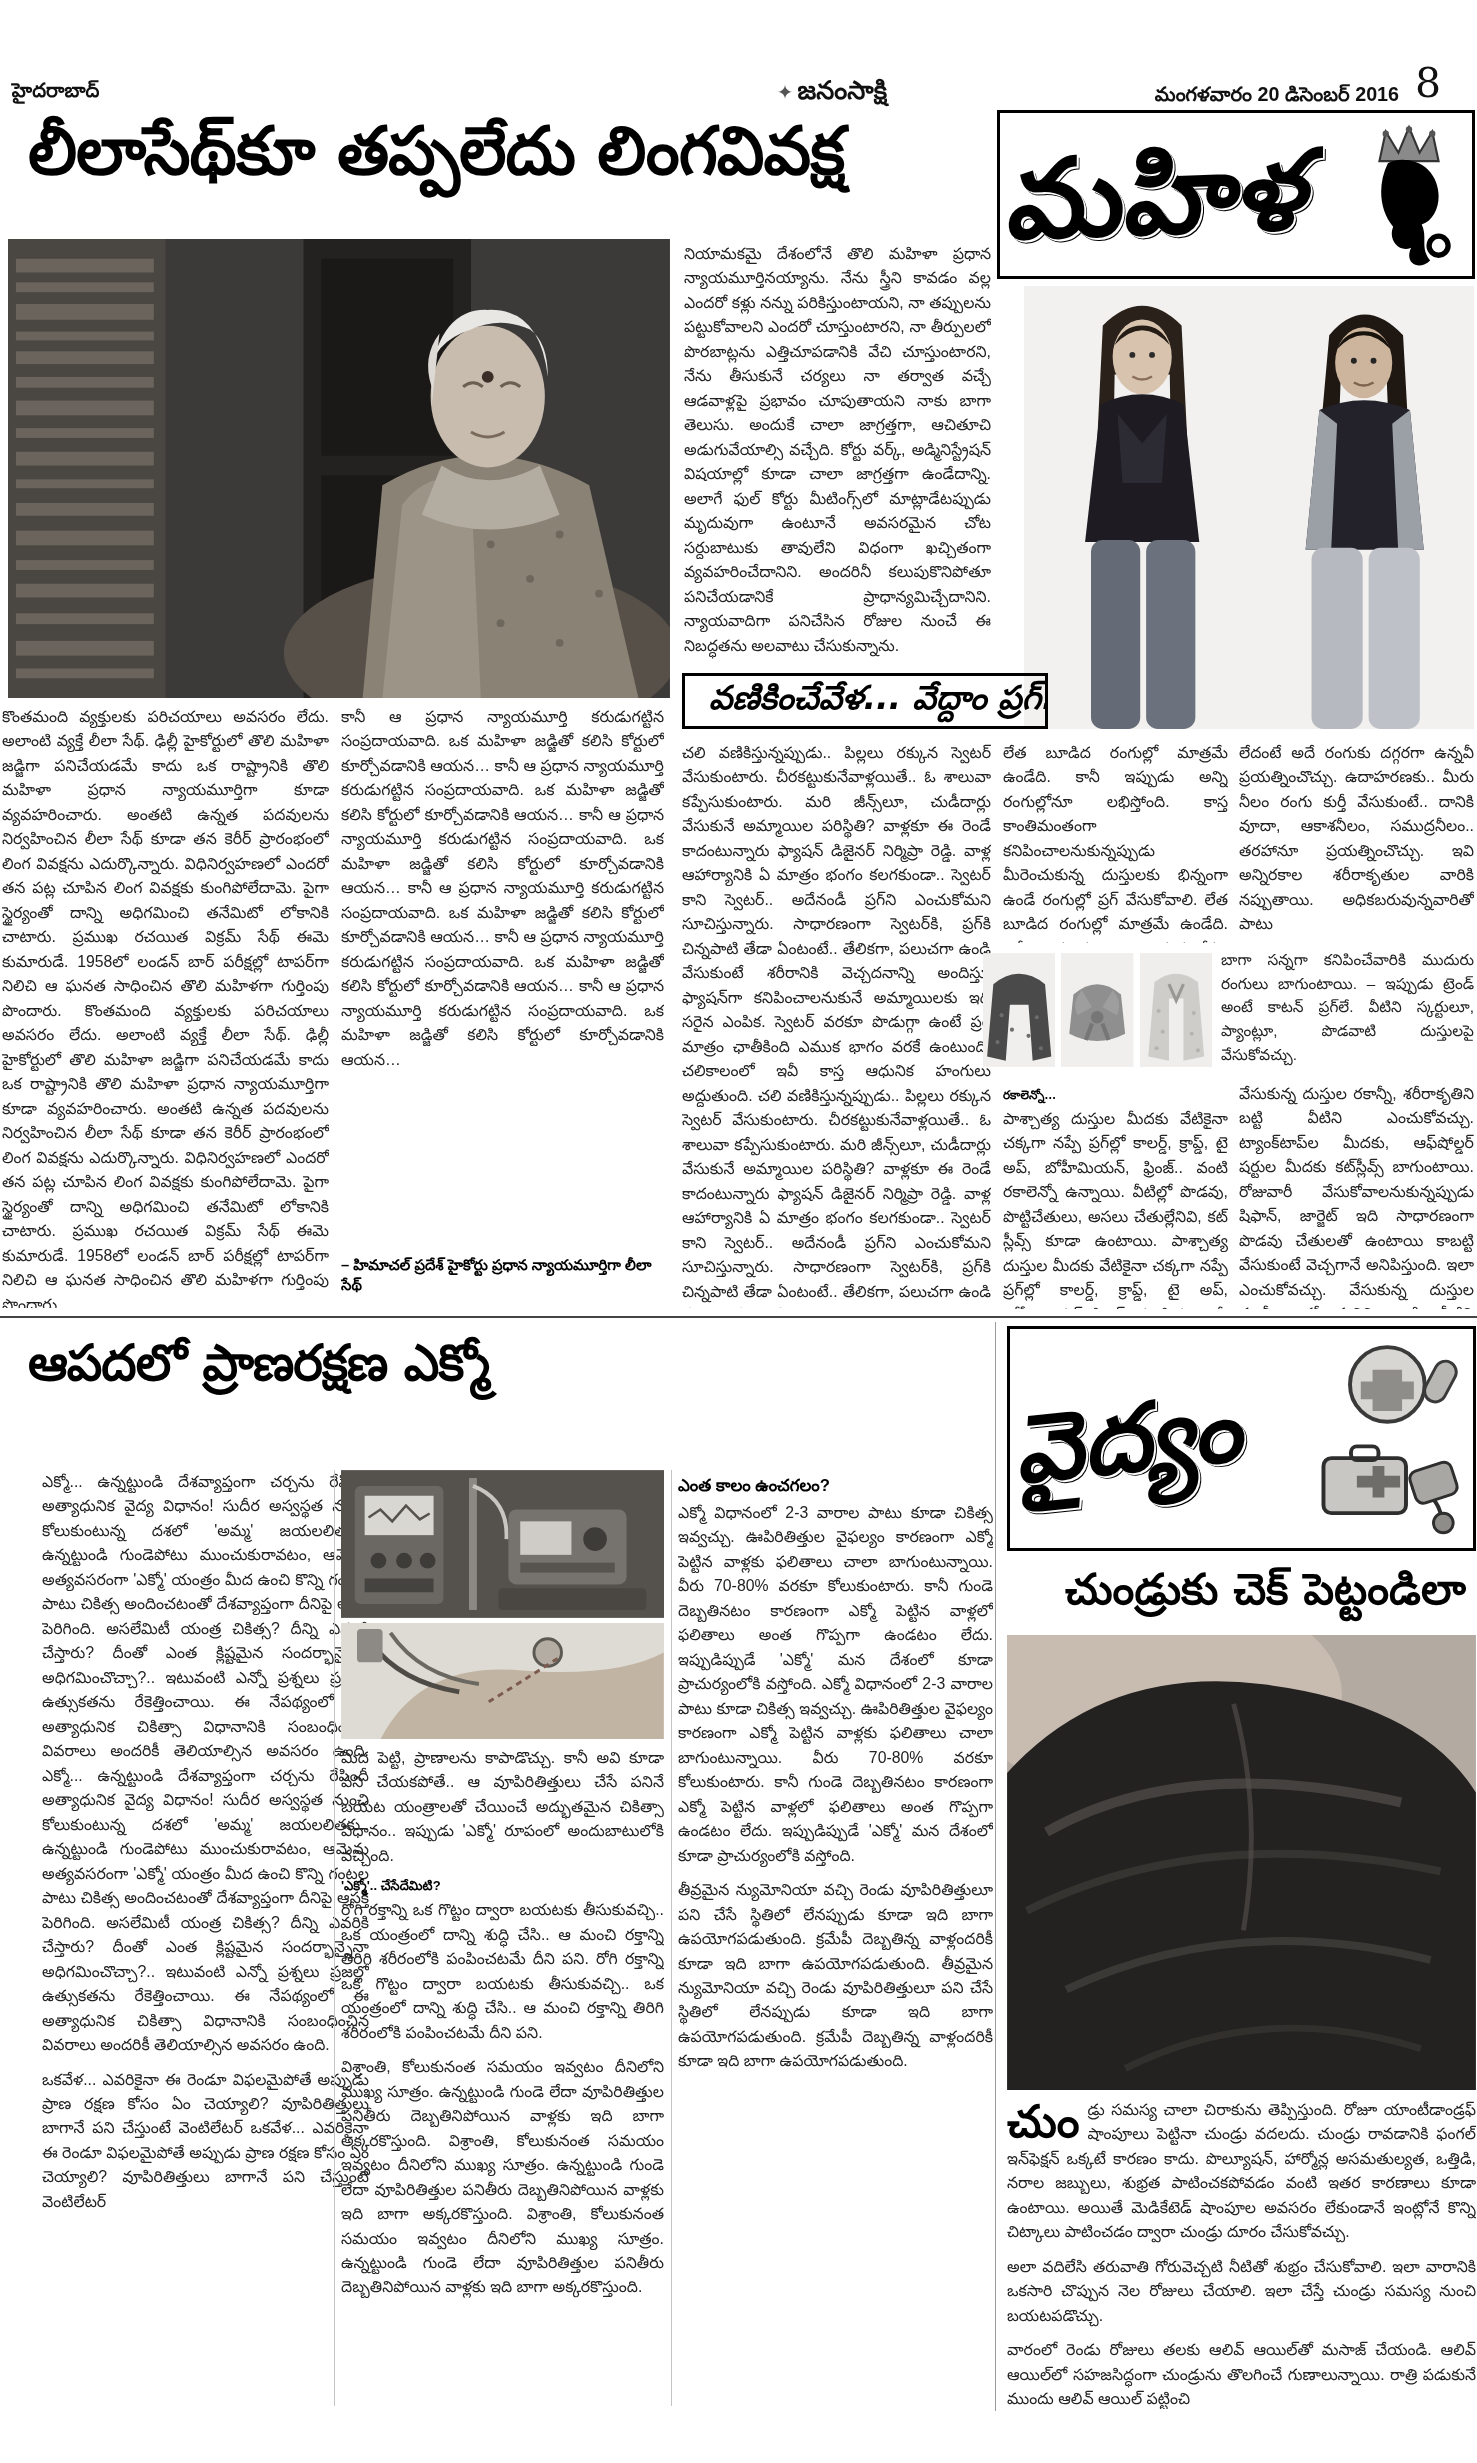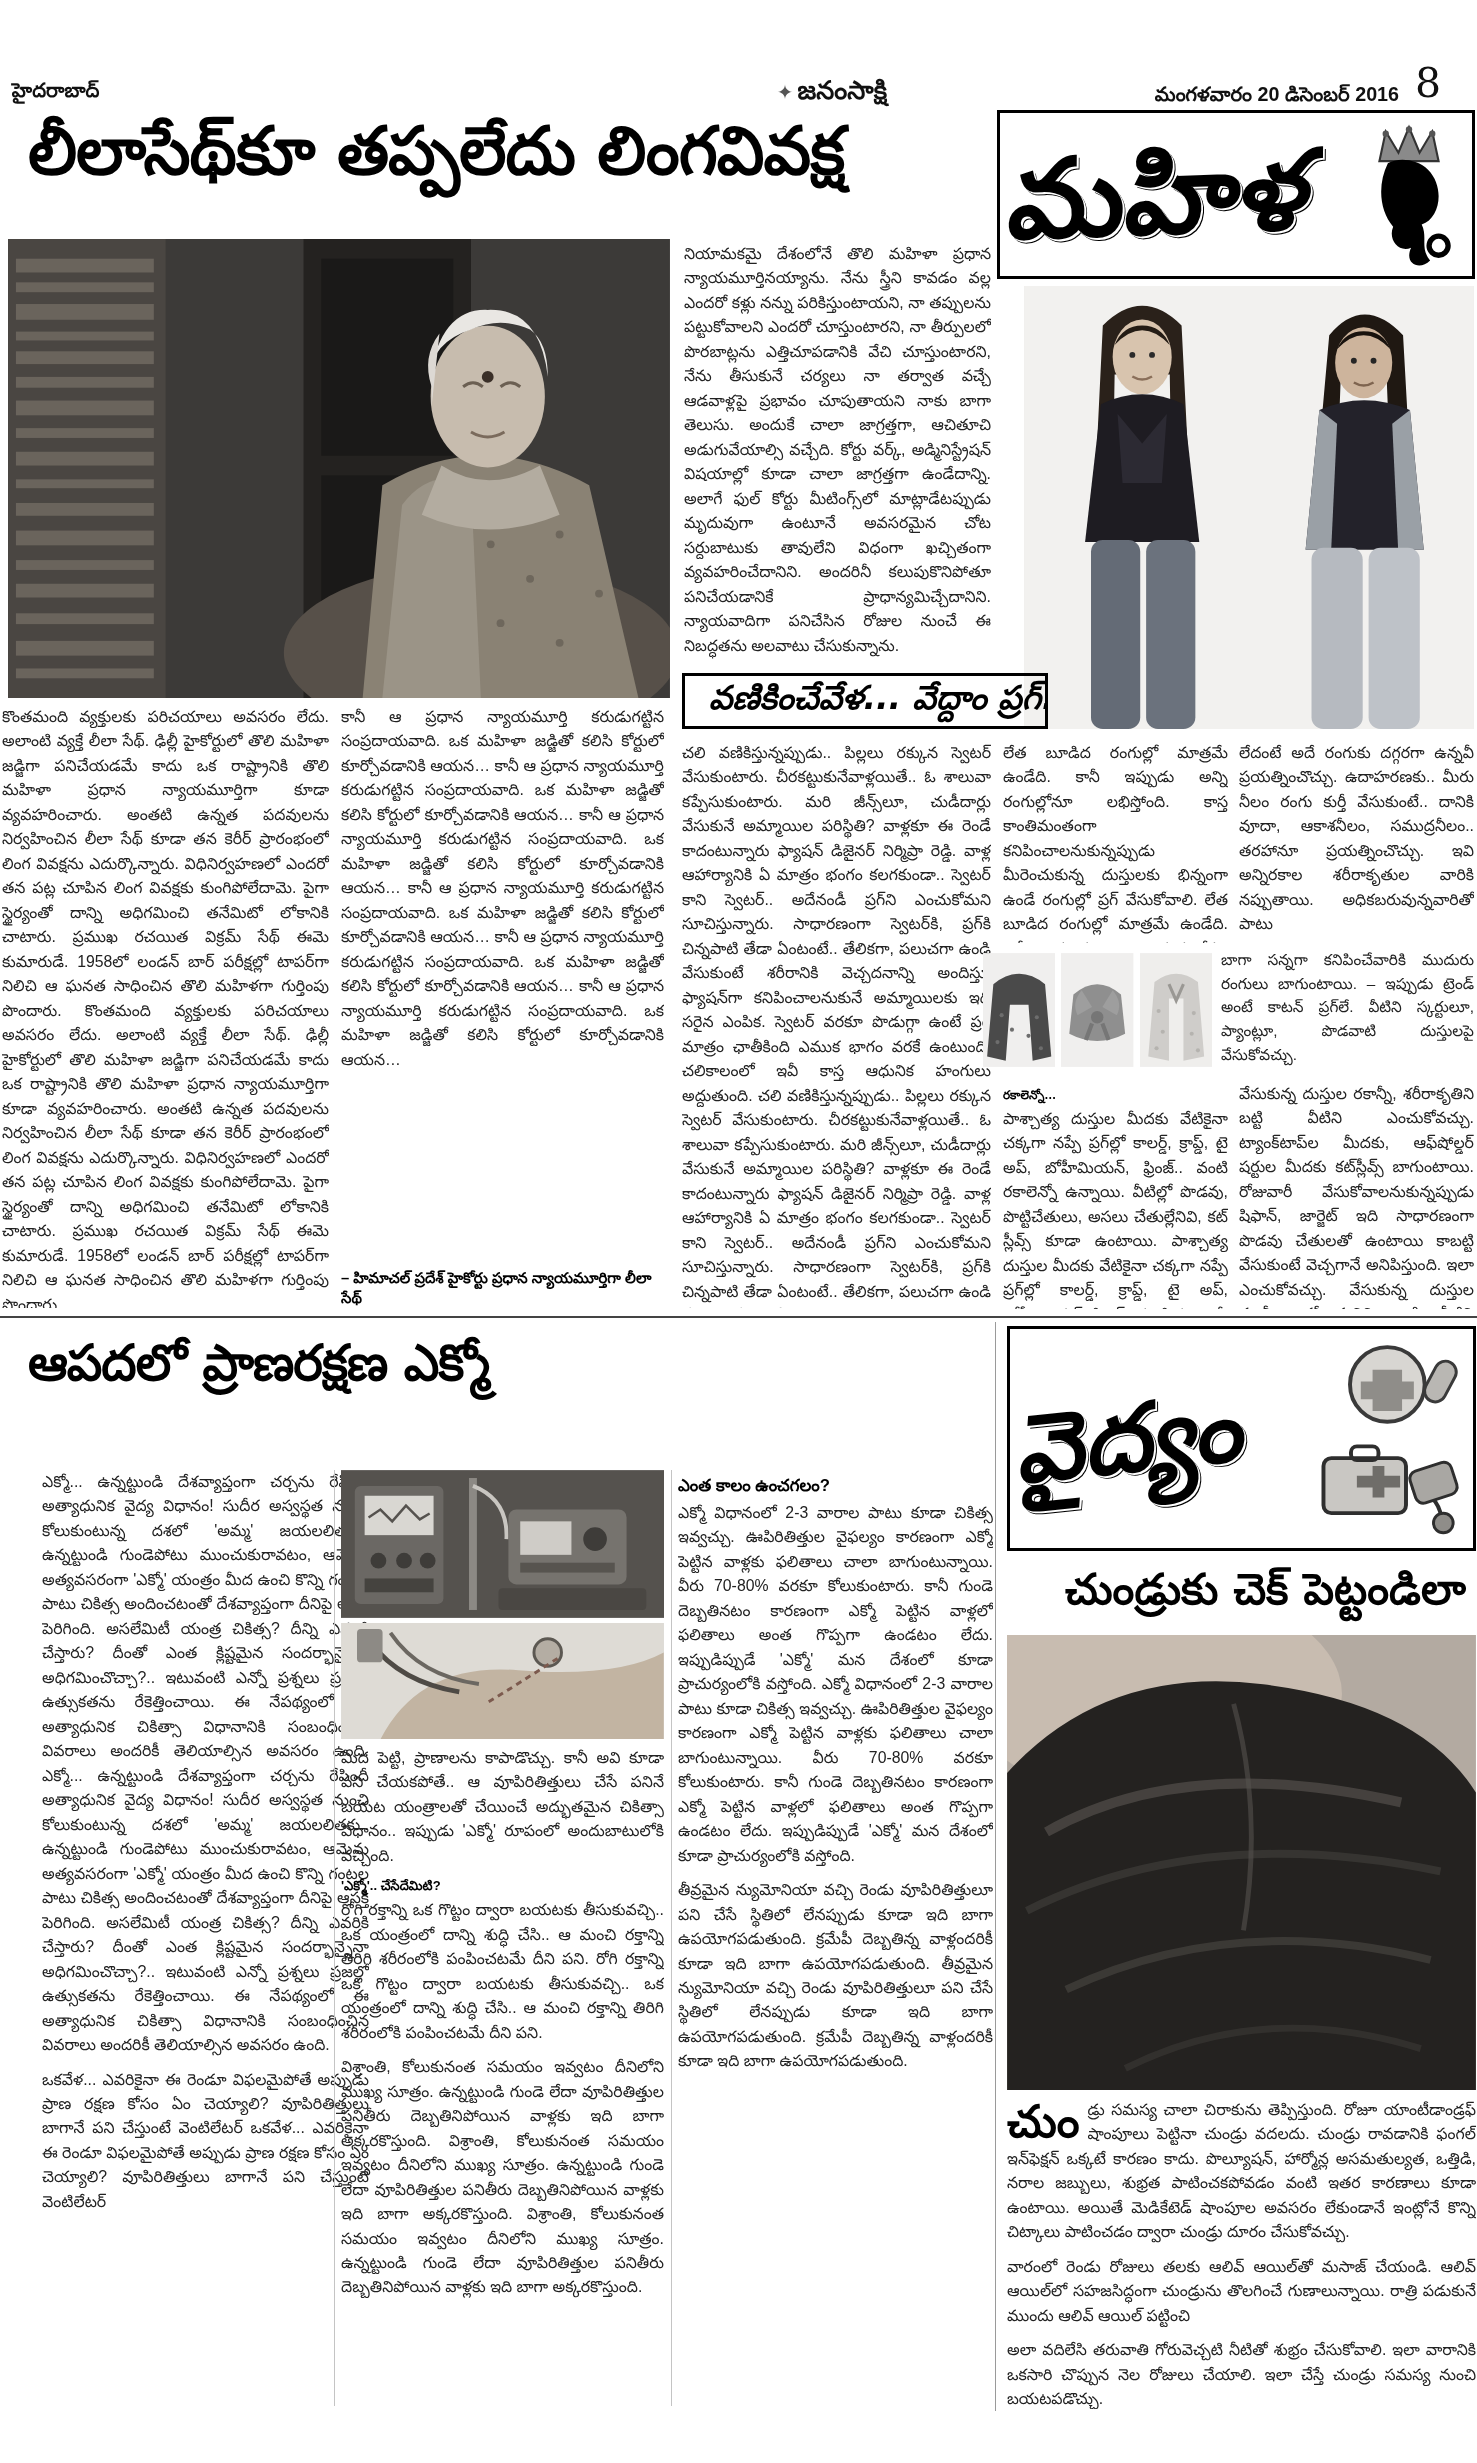--- a/index.html
+++ b/index.html
@@ -16,21 +16,21 @@
     font-family:"DejaVu Sans", sans-serif;font-weight:800;color:#000;
     letter-spacing:-1px;white-space:nowrap;overflow:hidden;margin-left:24px;
   }
   .boxed{border:3.9px solid #000;background:#fff;box-sizing:border-box;}
   .logo-script{
     font-family:"DejaVu Sans", sans-serif;font-weight:800;color:#000;
     display:inline-block;transform:skewX(-7deg) rotate(-2deg);
     text-shadow:2px 2px 0 #fff, 3px 3px 0 #000;
   }
   .subhead{font-weight:bold;color:#000;margin:5.9px 0 2px 0;}
-  .attribution{font-weight:bold;color:#000;margin-top:13px;}
+  .attribution{font-weight:bold;color:#000;margin-top:0;}
   .dropcap{
     float:left;font-size:45px;line-height:0.9;font-weight:800;color:#000;
     margin:3.9px 7.9px 0 0;font-family:"DejaVu Sans", sans-serif;
   }
   .colrule{background:#c4c4c4;width:1px;}
   .hdr-small{font-weight:bold;font-size:19.7px;color:#111;}
   .photo-frame{overflow:hidden;background:#ddd;}
   .garment-row{display:flex;gap:5.9px;align-items:flex-end;}
   .garment{flex:1;height:100%;}
   p{margin:0 0 9.9px 0;}
@@ -286,16 +286,16 @@
     <path d="M20 280 Q200 190 440 240" stroke="#3b3936" stroke-width="8" fill="none" opacity="0.8"></path>
     <path d="M60 360 Q230 280 430 330" stroke="#46433f" stroke-width="8" fill="none" opacity="0.7"></path>
     <path d="M120 440 Q260 370 420 420" stroke="#393633" stroke-width="7" fill="none" opacity="0.7"></path>
     <path d="M230 70 Q260 180 240 300" stroke="#55524e" stroke-width="5" fill="none" opacity="0.6"></path>
   </svg>
 </div>
 
 <div class="abs" style="left:1007px;top:2098px;width:469px;height:311px;overflow:hidden;">
   <span class="dropcap">చుం</span>
   <p class="bodytext" style="overflow:visible;font-size:15.8px;">డ్రు సమస్య చాలా చిరాకును తెప్పిస్తుంది. రోజూ యాంటీడాండ్రఫ్ షాంపూలు పెట్టినా చుండ్రు వదలదు. చుండ్రు రావడానికి ఫంగల్ ఇన్‌ఫెక్షన్ ఒక్కటే కారణం కాదు. పొల్యూషన్, హార్మోన్ల అసమతుల్యత, ఒత్తిడి, నరాల జబ్బులు, శుభ్రత పాటించకపోవడం వంటి ఇతర కారణాలు కూడా ఉంటాయి. అయితే మెడికేటెడ్ షాంపూల అవసరం లేకుండానే ఇంట్లోనే కొన్ని చిట్కాలు పాటించడం ద్వారా చుండ్రు దూరం చేసుకోవచ్చు.</p>
+  <p class="bodytext" style="overflow:visible;font-size:15.8px;">అలా వదిలేసి తరువాతి గోరువెచ్చటి నీటితో శుభ్రం చేసుకోవాలి. ఇలా వారానికి ఒకసారి చొప్పున నెల రోజులు చేయాలి. ఇలా చేస్తే చుండ్రు సమస్య నుంచి బయటపడొచ్చు.</p>
   <p class="bodytext" style="overflow:visible;font-size:15.8px;">వారంలో రెండు రోజులు తలకు ఆలివ్ ఆయిల్‌తో మసాజ్ చేయండి. ఆలివ్ ఆయిల్‌లో సహజసిద్ధంగా చుండ్రును తొలగించే గుణాలున్నాయి. రాత్రి పడుకునే ముందు ఆలివ్ ఆయిల్ పట్టించి</p>
-  <p class="bodytext" style="overflow:visible;font-size:15.8px;">అలా వదిలేసి తరువాతి గోరువెచ్చటి నీటితో శుభ్రం చేసుకోవాలి. ఇలా వారానికి ఒకసారి చొప్పున నెల రోజులు చేయాలి. ఇలా చేస్తే చుండ్రు సమస్య నుంచి బయటపడొచ్చు.</p>
 </div>
 
 
 </body></html>

